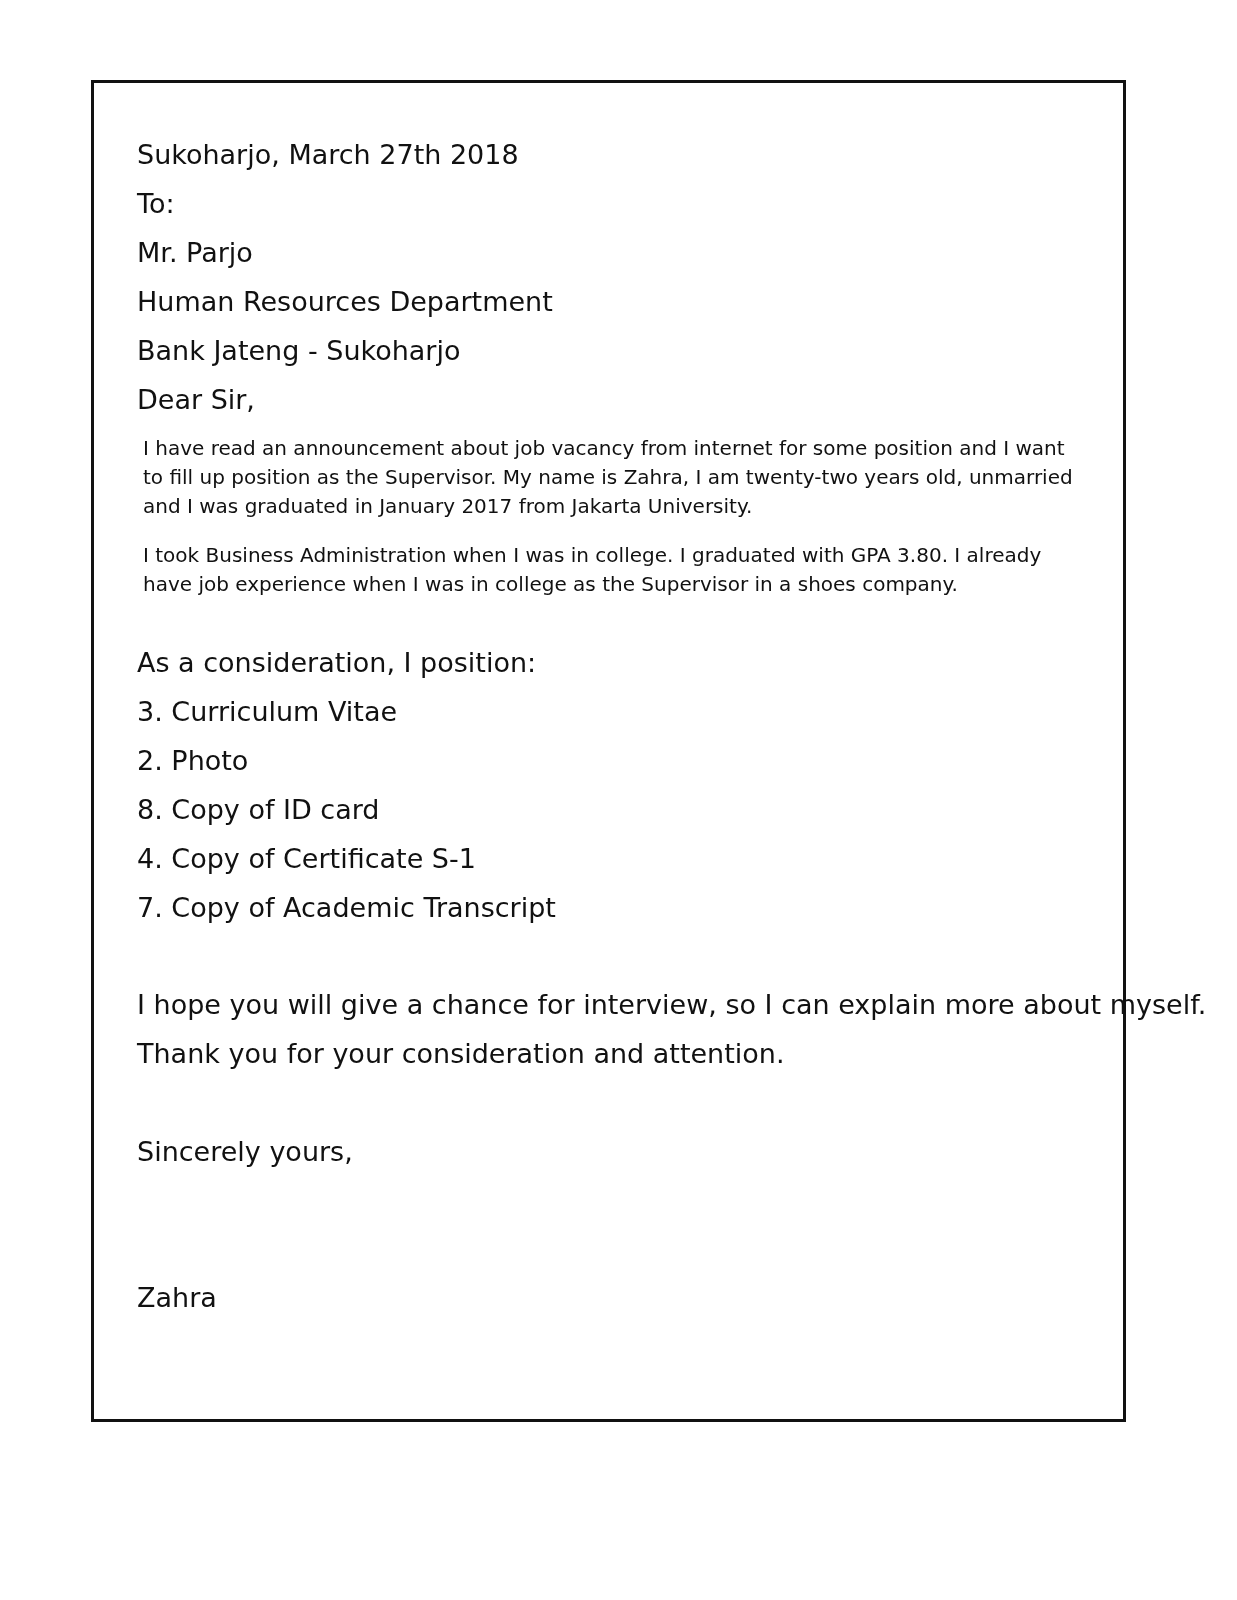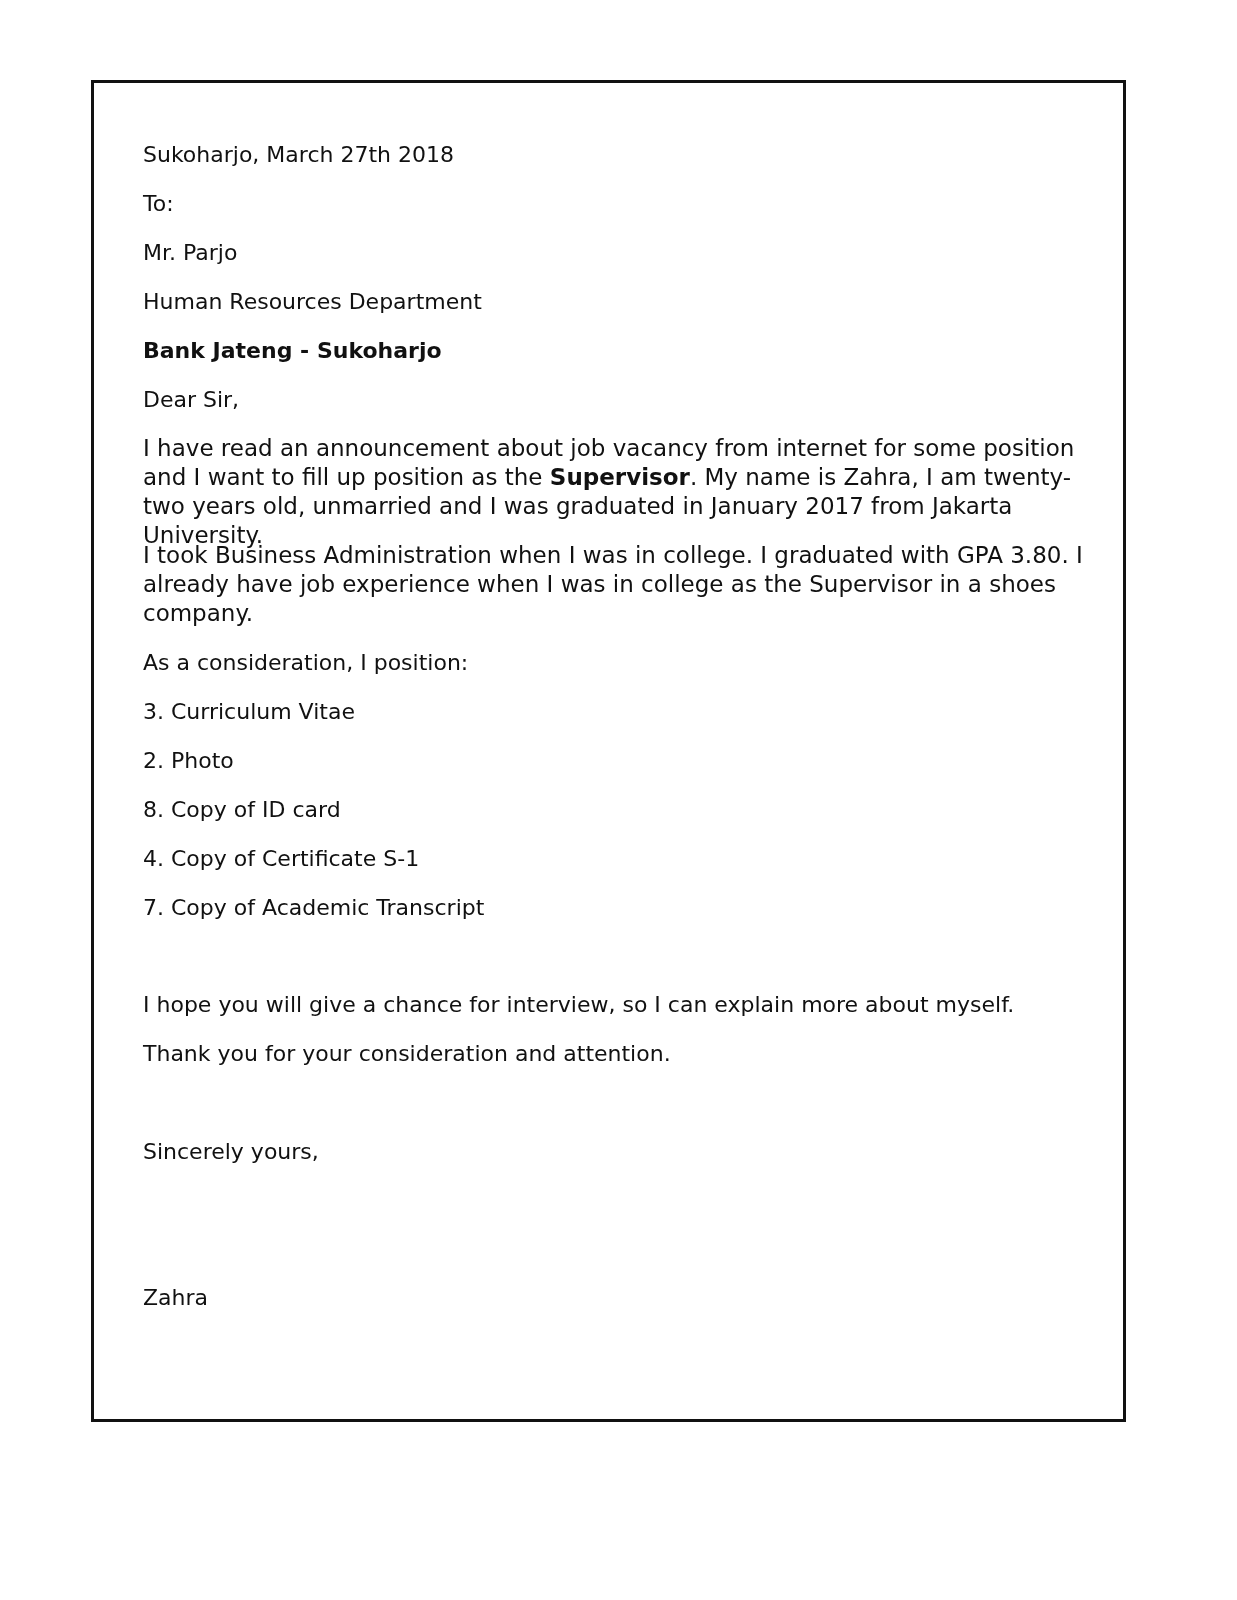--- a/index.html
+++ b/index.html
@@ -1,23 +1,23 @@
 <!DOCTYPE html>
 <html><head>
   <meta charset="utf-8">
   <style>
     html, body { margin: 0; padding: 0; background: #ffffff; }
     body { width: 1237px; height: 1600px; position: relative; overflow: hidden;
            font-family: "DejaVu Sans", sans-serif; color: #111111; }
     .frame { position: absolute; left: 91px; top: 80px; width: 1029px; height: 1336px;
              border: 3px solid #111111; box-sizing: content-box; }
-    .line { position: absolute; left: 143px; font-size: 22px; line-height: 29px;
+    .line { position: absolute; left: 137px; font-size: 27px; line-height: 29px;
             white-space: nowrap; }
-    .para { position: absolute; left: 143px; width: 940px; font-size: 23px; line-height: 29px; }
-    .bold { font-weight: bold; }
+    .para { position: absolute; left: 143px; width: 940px; font-size: 20px; line-height: 29px; }
+    .bold { font-weight: normal; }
   </style>
 </head>
 <body>
 
 <div class="frame"></div>
 
 <div class="line" style="top:140px">Sukoharjo, March 27th 2018</div>
 <div class="line" style="top:189px">To:</div>
 <div class="line" style="top:238px">Mr. Parjo</div>
 <div class="line" style="top:287px">Human Resources Department</div>

